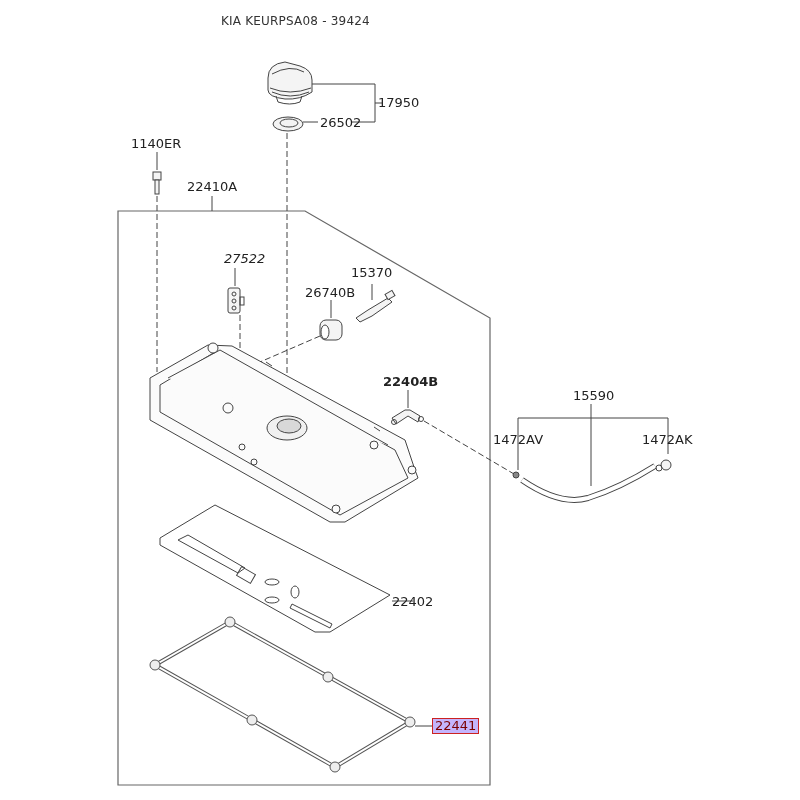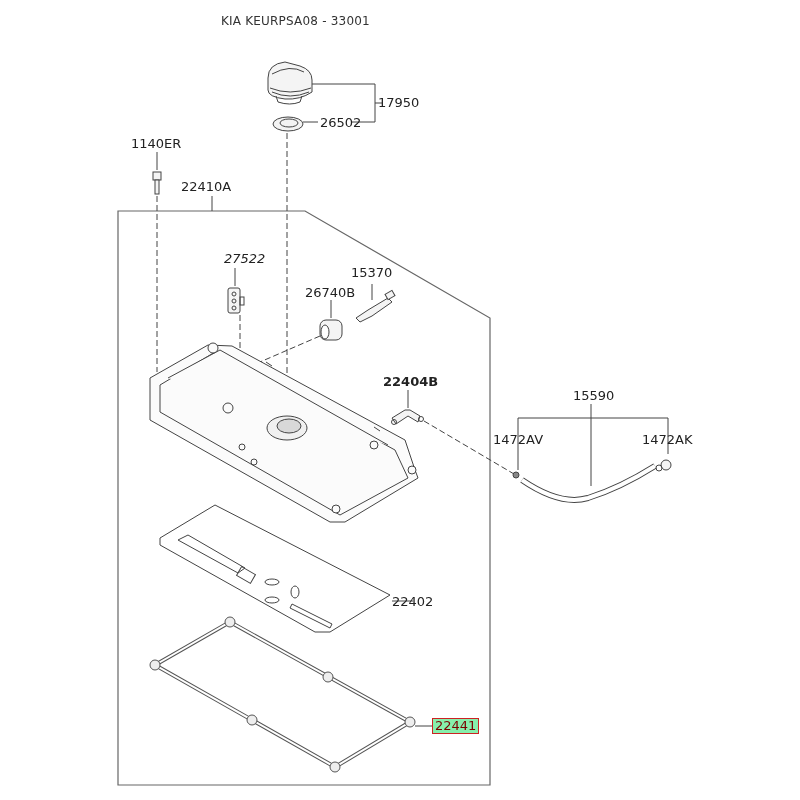--- a/index.html
+++ b/index.html
@@ -6,21 +6,21 @@
   body { width:800px; height:800px; position:relative; overflow:hidden;
          font-family:"DejaVu Sans", sans-serif; color:#222; }
   #title { position:absolute; left:221px; top:14px; font-size:12px; color:#333; letter-spacing:0.2px; }
   svg { position:absolute; left:0; top:0; }
   .lbl { position:absolute; font-size:13px; color:#222; white-space:nowrap; line-height:14px; }
   .lbl.hl { background:#f26b6b; border:1px solid #c22; color:#7a0000; padding:0 2px; }
 </style>
 </head>
 <body>
 
-<div id="title">KIA KEURPSA08 - 33001</div>
+<div id="title">KIA KEURPSA08 - 39424</div>
 
 <svg width="800" height="800" viewBox="0 0 800 800">
   <g fill="none" stroke="#444" stroke-width="1">
 
     <path d="M118 211 H305 L490 318 V785 H118 Z" stroke="#666" stroke-width="1.2"></path>
     <line x1="212" y1="196" x2="212" y2="211"></line>
 
     <g>
       <path d="M268 78 Q268 64 285 62 L300 66 Q312 70 312 80 L312 92 Q300 100 285 99 Q268 97 268 90 Z" fill="#f4f4f4"></path>
       <path d="M270 88 Q290 96 311 88"></path>
@@ -125,22 +125,22 @@
       <circle cx="252" cy="720" r="5" fill="#eee"></circle>
       <circle cx="335" cy="767" r="5" fill="#eee"></circle>
     </g>
     <line x1="415" y1="726" x2="432" y2="726"></line>
   </g>
 </svg>
 
 <div class="lbl" style="left:378px;top:96px;">17950</div>
 <div class="lbl" style="left:320px;top:116px;">26502</div>
 <div class="lbl" style="left:131px;top:137px;">1140ER</div>
-<div class="lbl" style="left:181px;top:180px;">22410A</div>
+<div class="lbl" style="left:187px;top:180px;">22410A</div>
 <div class="lbl" style="left:224px;top:252px;font-style:italic;">27522</div>
 <div class="lbl" style="left:351px;top:266px;">15370</div>
 <div class="lbl" style="left:305px;top:286px;">26740B</div>
 <div class="lbl" style="left:383px;top:375px;font-weight:bold;">22404B</div>
 <div class="lbl" style="left:573px;top:389px;">15590</div>
 <div class="lbl" style="left:493px;top:433px;">1472AV</div>
 <div class="lbl" style="left:642px;top:433px;">1472AK</div>
 <div class="lbl" style="left:392px;top:595px;">22402</div>
-<div class="lbl hl" style="left: 432px; top: 718px; background: #86efac;">22441</div>
+<div class="lbl hl" style="left: 432px; top: 718px; background: #c4b5fd;">22441</div>
 
 </body></html>

